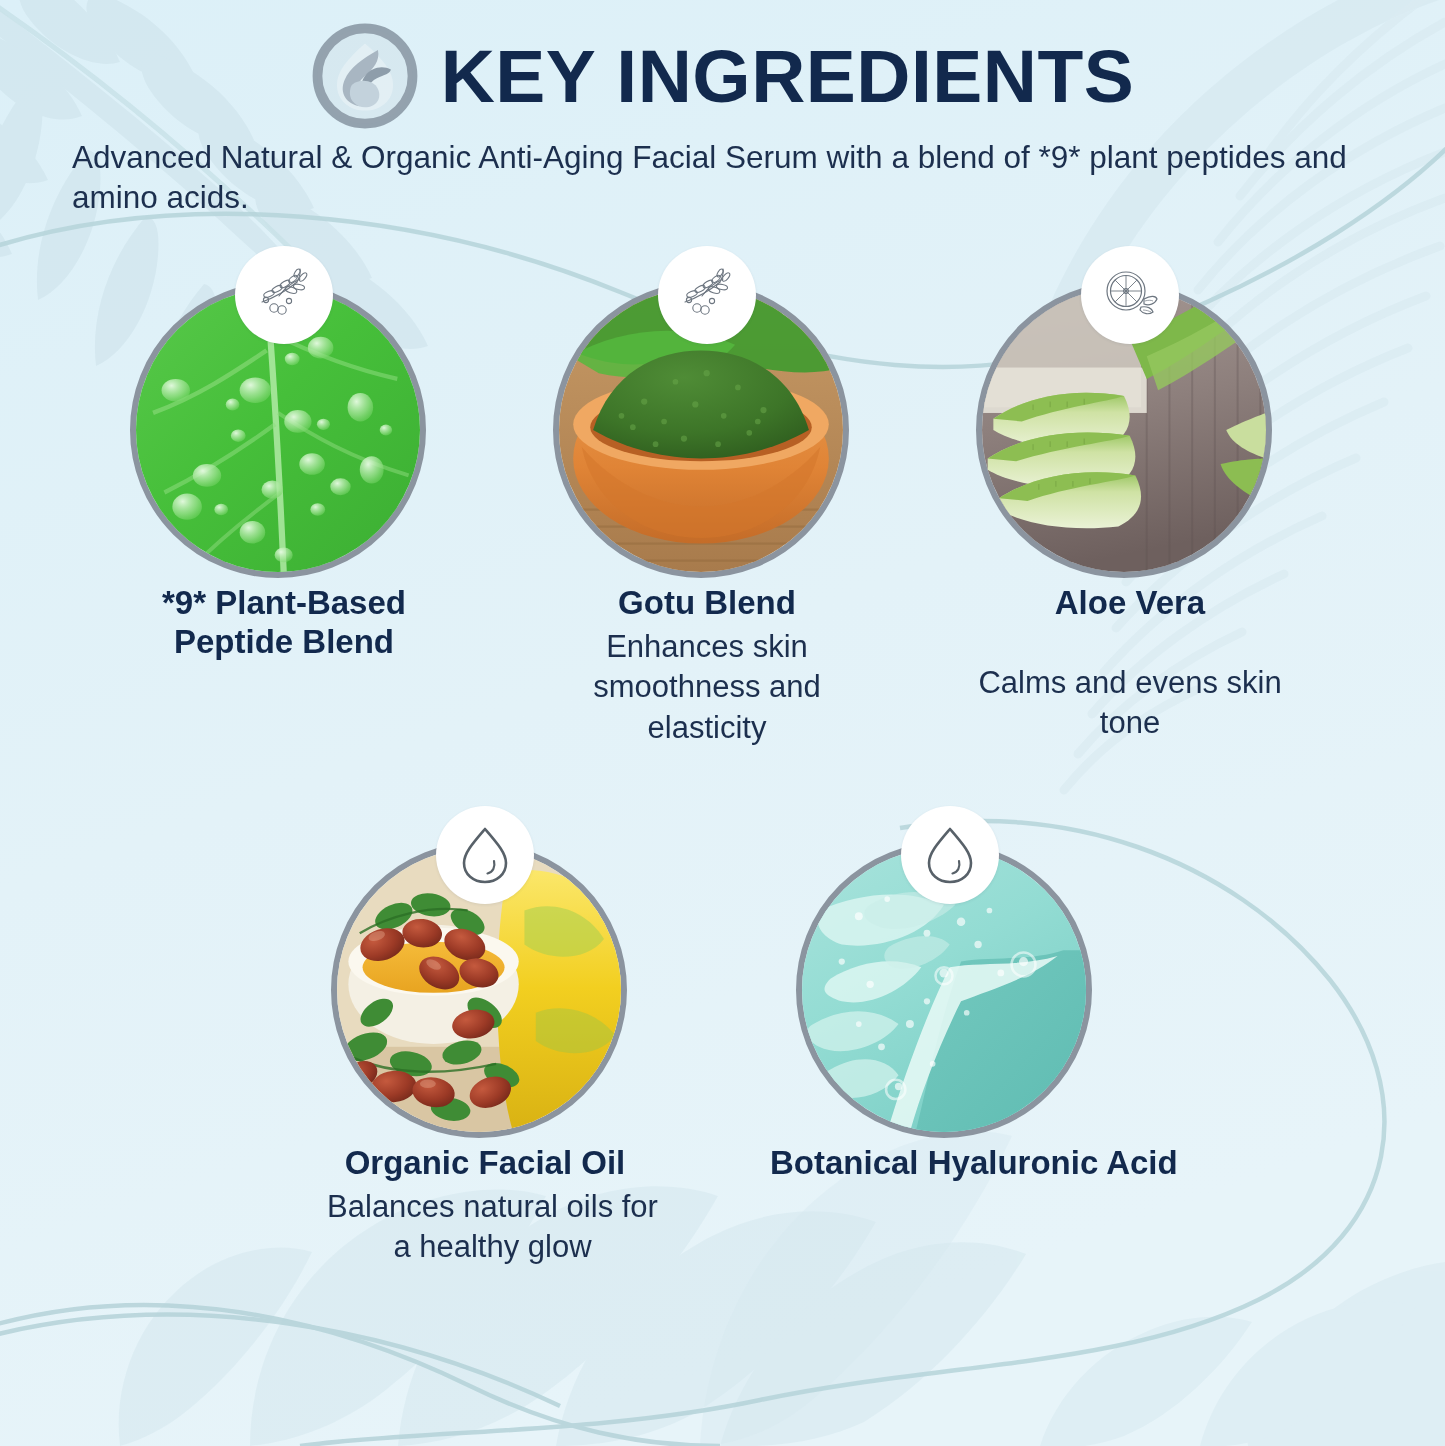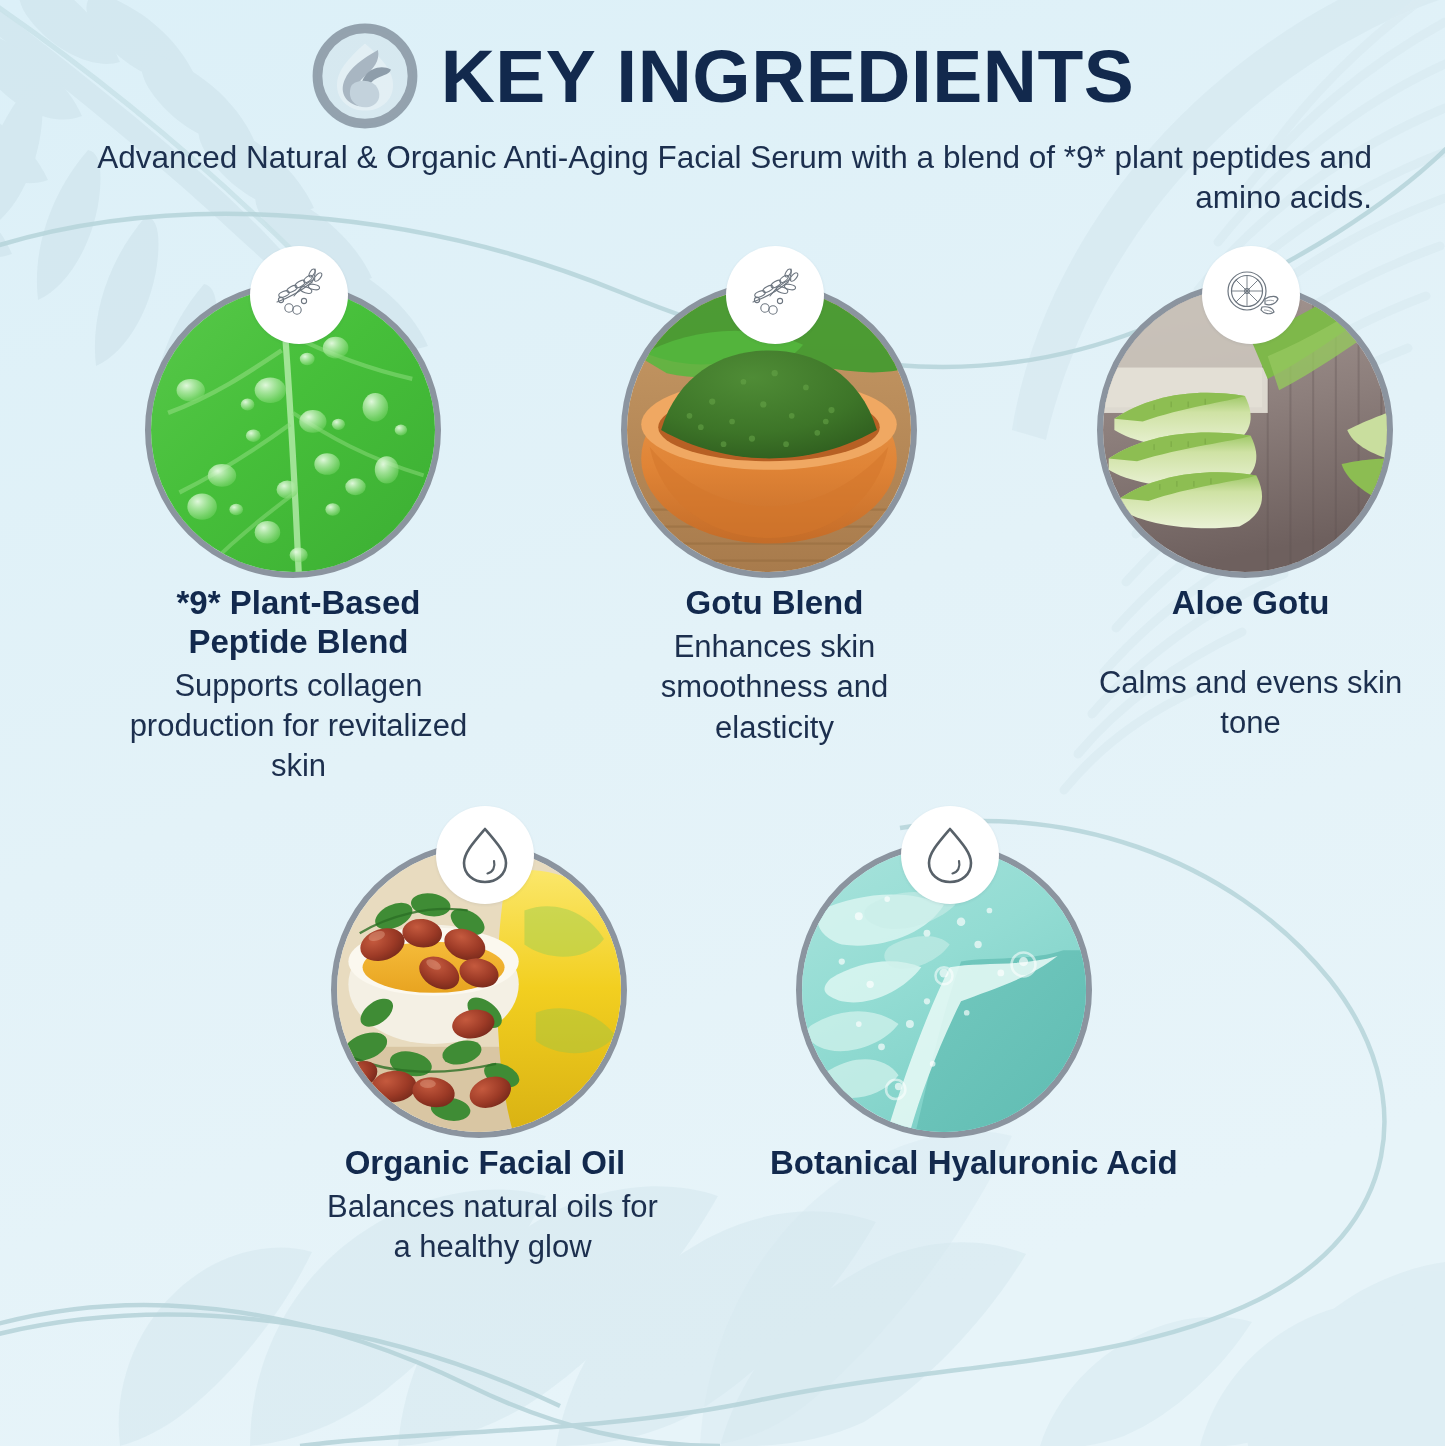--- a/index.html
+++ b/index.html
@@ -56,40 +56,40 @@
     color: #12294d;
     line-height: 1;
     white-space: nowrap;
   }
 
   .subtitle {
     position: absolute;
     left: 72px;
     top: 137px;
     width: 1300px;
-    text-align: right;
+    text-align: left;
     font-size: 31.5px;
     line-height: 1.28;
     color: #1c2f4e;
     font-weight: 400;
   }
 
   
   .row {
     position: absolute;
     display: flex;
     width: 1445px;
   }
   #row-top {
     top: 258px;
     left: 0;
-    justify-content: center;
+    justify-content: flex-start;
     padding-left: 104px;
     box-sizing: border-box;
-    gap: 116px;
+    gap: 63px;
   }
   #row-bottom {
     top: 818px;
     left: 0;
     justify-content: flex-start;
     padding-left: 305px;
     box-sizing: border-box;
     gap: 105px;
   }
 
@@ -336,21 +336,20 @@
               <ellipse cx="44" cy="9" rx="4.4" ry="2.2" transform="rotate(-60 44 9)"></ellipse>
               <circle cx="21" cy="44" r="4.2"></circle>
               <circle cx="29" cy="46" r="4.2"></circle>
               <circle cx="13" cy="36" r="2.6"></circle>
               <circle cx="36" cy="37" r="2.6"></circle>
             </g>
           </svg>
         </div>
       </div>
       <div class="ing-title">*9* Plant-Based Peptide Blend</div>
-      <div class="ing-desc">Supports collagen production for revitalized skin</div>
     </div>
 
     <div class="ingredient ing-2">
       <div class="circle-wrap">
         <div class="photo-circle">
           <svg viewBox="0 0 100 100" preserveAspectRatio="xMidYMid slice">
             <defs>
               <linearGradient id="woodG" x1="0" y1="0" x2="0" y2="1">
                 <stop offset="0%" stop-color="#c79a66"></stop>
                 <stop offset="100%" stop-color="#a87b4c"></stop>
@@ -497,21 +496,21 @@
               </g>
               <circle cx="28" cy="28" r="2.3"></circle>
               <path d="M46 36 C 53 32 58 33 59 36 C 57 41 51 43 46 41 Z"></path>
               <path d="M43 44 C 49 43 54 45 55 49 C 51 52 45 51 42 47 Z"></path>
               <path d="M47 38 C 50 37 53 37 55 38" stroke-width="0.7"></path>
               <path d="M45 47 C 48 47 51 48 53 49" stroke-width="0.7"></path>
             </g>
           </svg>
         </div>
       </div>
-      <div class="ing-title">Aloe Gotu</div>
+      <div class="ing-title">Aloe Vera</div>
       <div class="ing-desc">Calms and evens skin tone</div>
     </div>
 
   </div>
 
   <div class="row" id="row-bottom">
 
     <div class="ingredient ing-4">
       <div class="circle-wrap">
         <div class="photo-circle">

